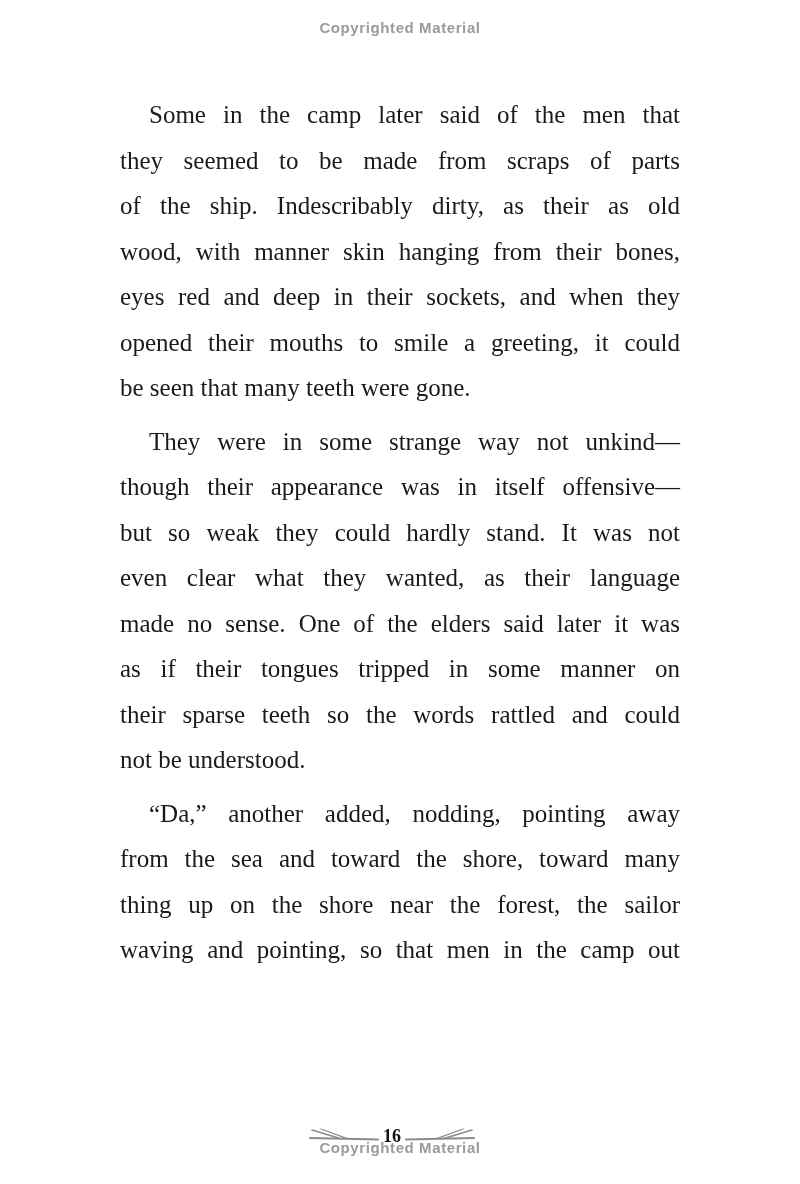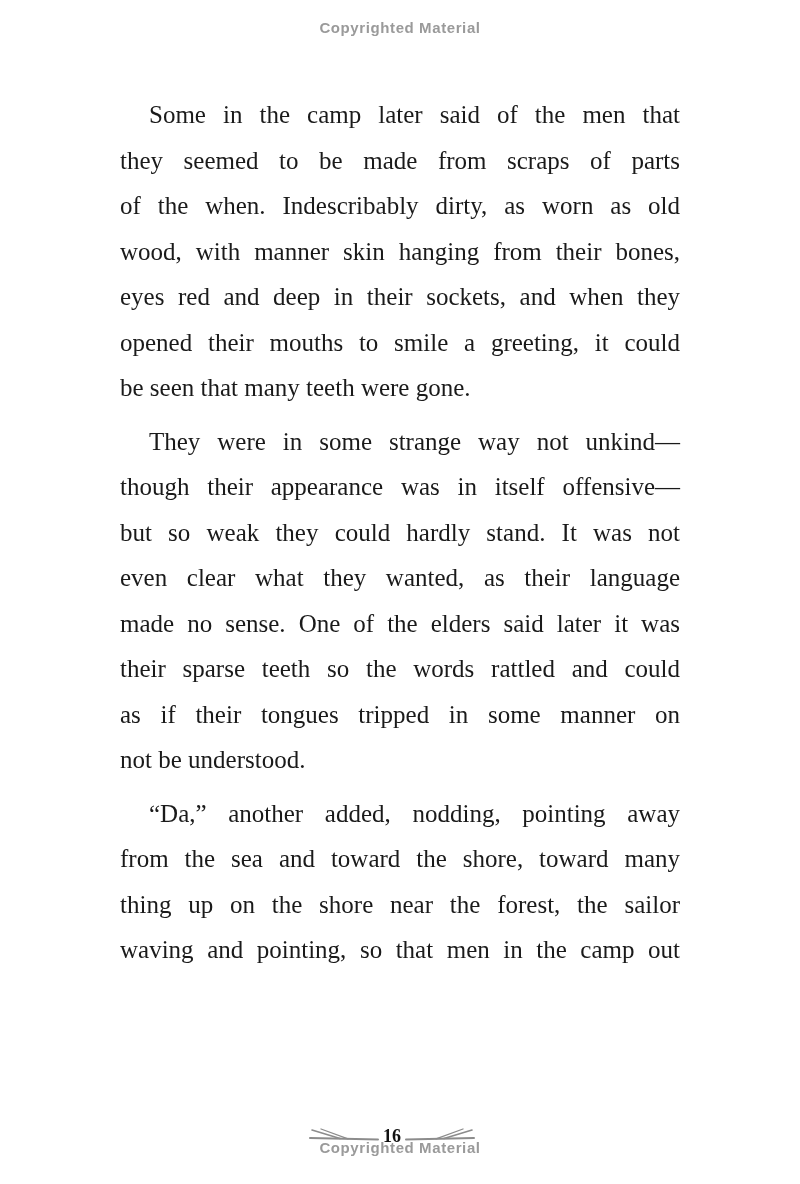--- a/index.html
+++ b/index.html
@@ -78,34 +78,34 @@
 <body>
 
 <div id="page" style="--watermark-color: #9a9a9a; --text-color: #1a1a1a; --pagenum-color: #111111;">
 
   <div id="watermark-top" class="watermark">Copyrighted Material</div>
 
   <div id="body-text">
       <div class="paragraph">
         <div class="line indent">Some in the camp later said of the men that</div>
         <div class="line">they seemed to be made from scraps of parts</div>
-        <div class="line">of the when. Indescribably dirty, as worn as old</div>
+        <div class="line">of the ship. Indescribably dirty, as their as old</div>
         <div class="line">wood, with manner skin hanging from their bones,</div>
         <div class="line">eyes red and deep in their sockets, and when they</div>
         <div class="line">opened their mouths to smile a greeting, it could</div>
         <div class="line last">be seen that many teeth were gone.</div>
       </div>
       <div class="paragraph">
         <div class="line indent">They were in some strange way not unkind—</div>
         <div class="line">though their appearance was in itself offensive—</div>
         <div class="line">but so weak they could hardly stand. It was not</div>
         <div class="line">even clear what they wanted, as their language</div>
         <div class="line">made no sense. One of the elders said later it was</div>
+        <div class="line">as if their tongues tripped in some manner on</div>
         <div class="line">their sparse teeth so the words rattled and could</div>
-        <div class="line">as if their tongues tripped in some manner on</div>
         <div class="line last">not be understood.</div>
       </div>
       <div class="paragraph">
         <div class="line indent">“Da,” another added, nodding, pointing away</div>
         <div class="line">from the sea and toward the shore, toward many</div>
         <div class="line">thing up on the shore near the forest, the sailor</div>
         <div class="line">waving and pointing, so that men in the camp out</div>
       </div>
     </div>
 

